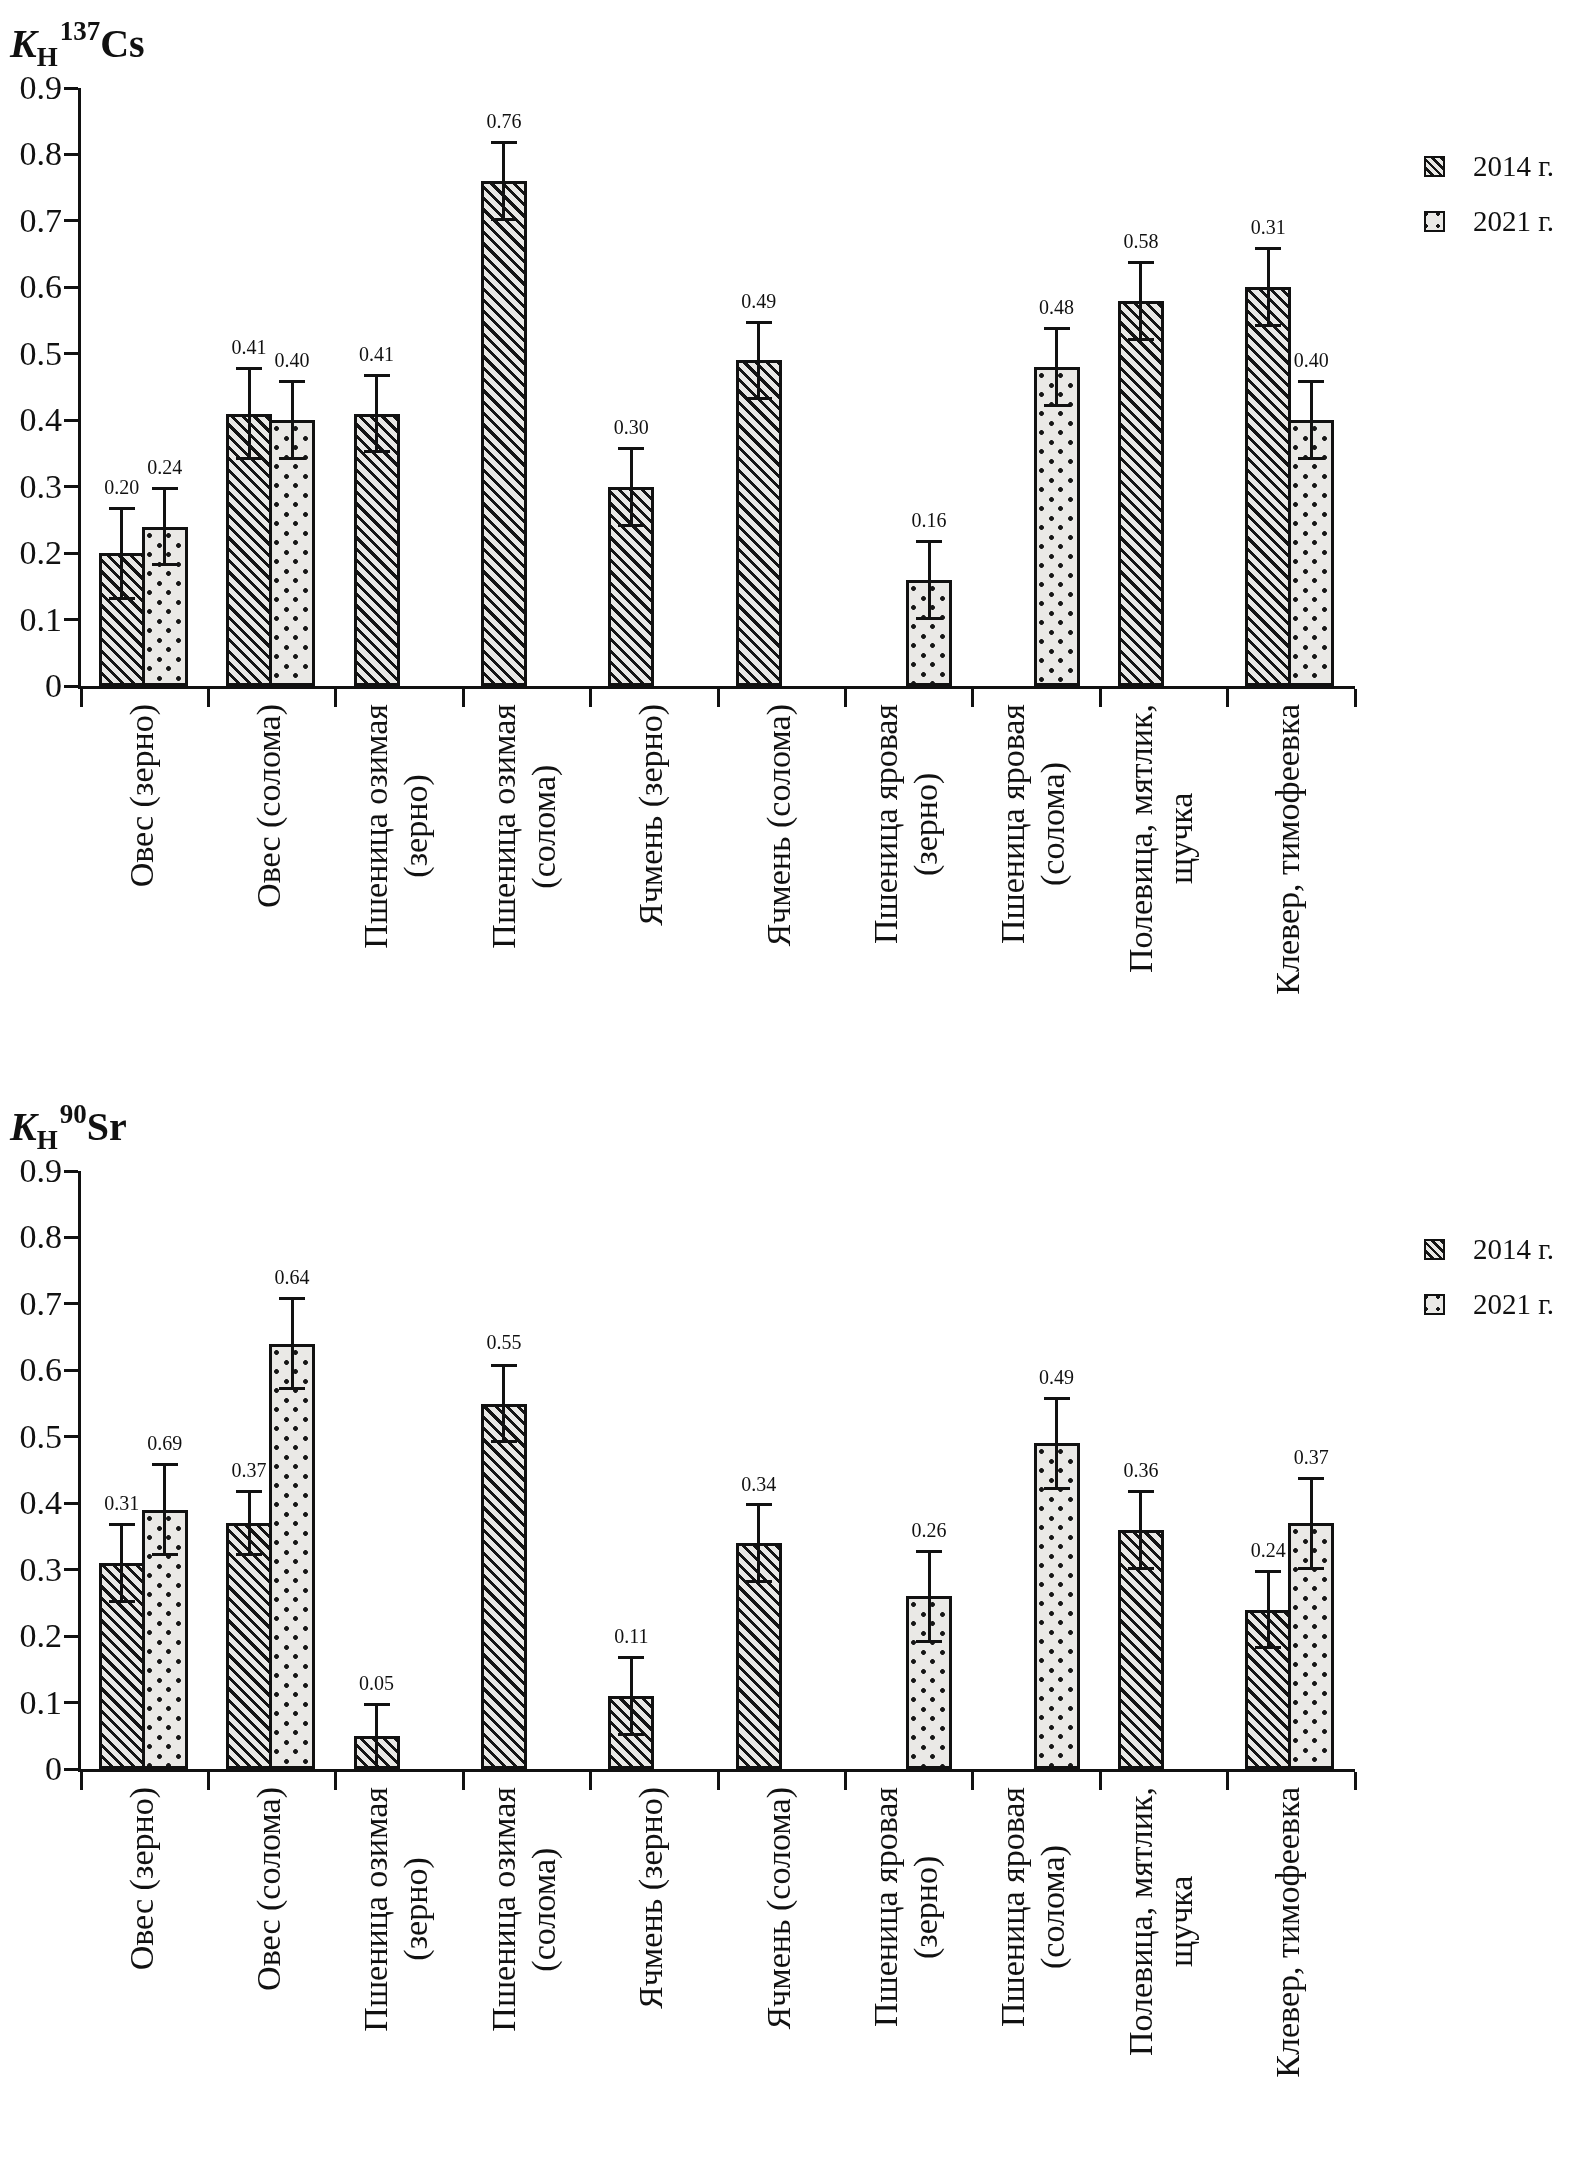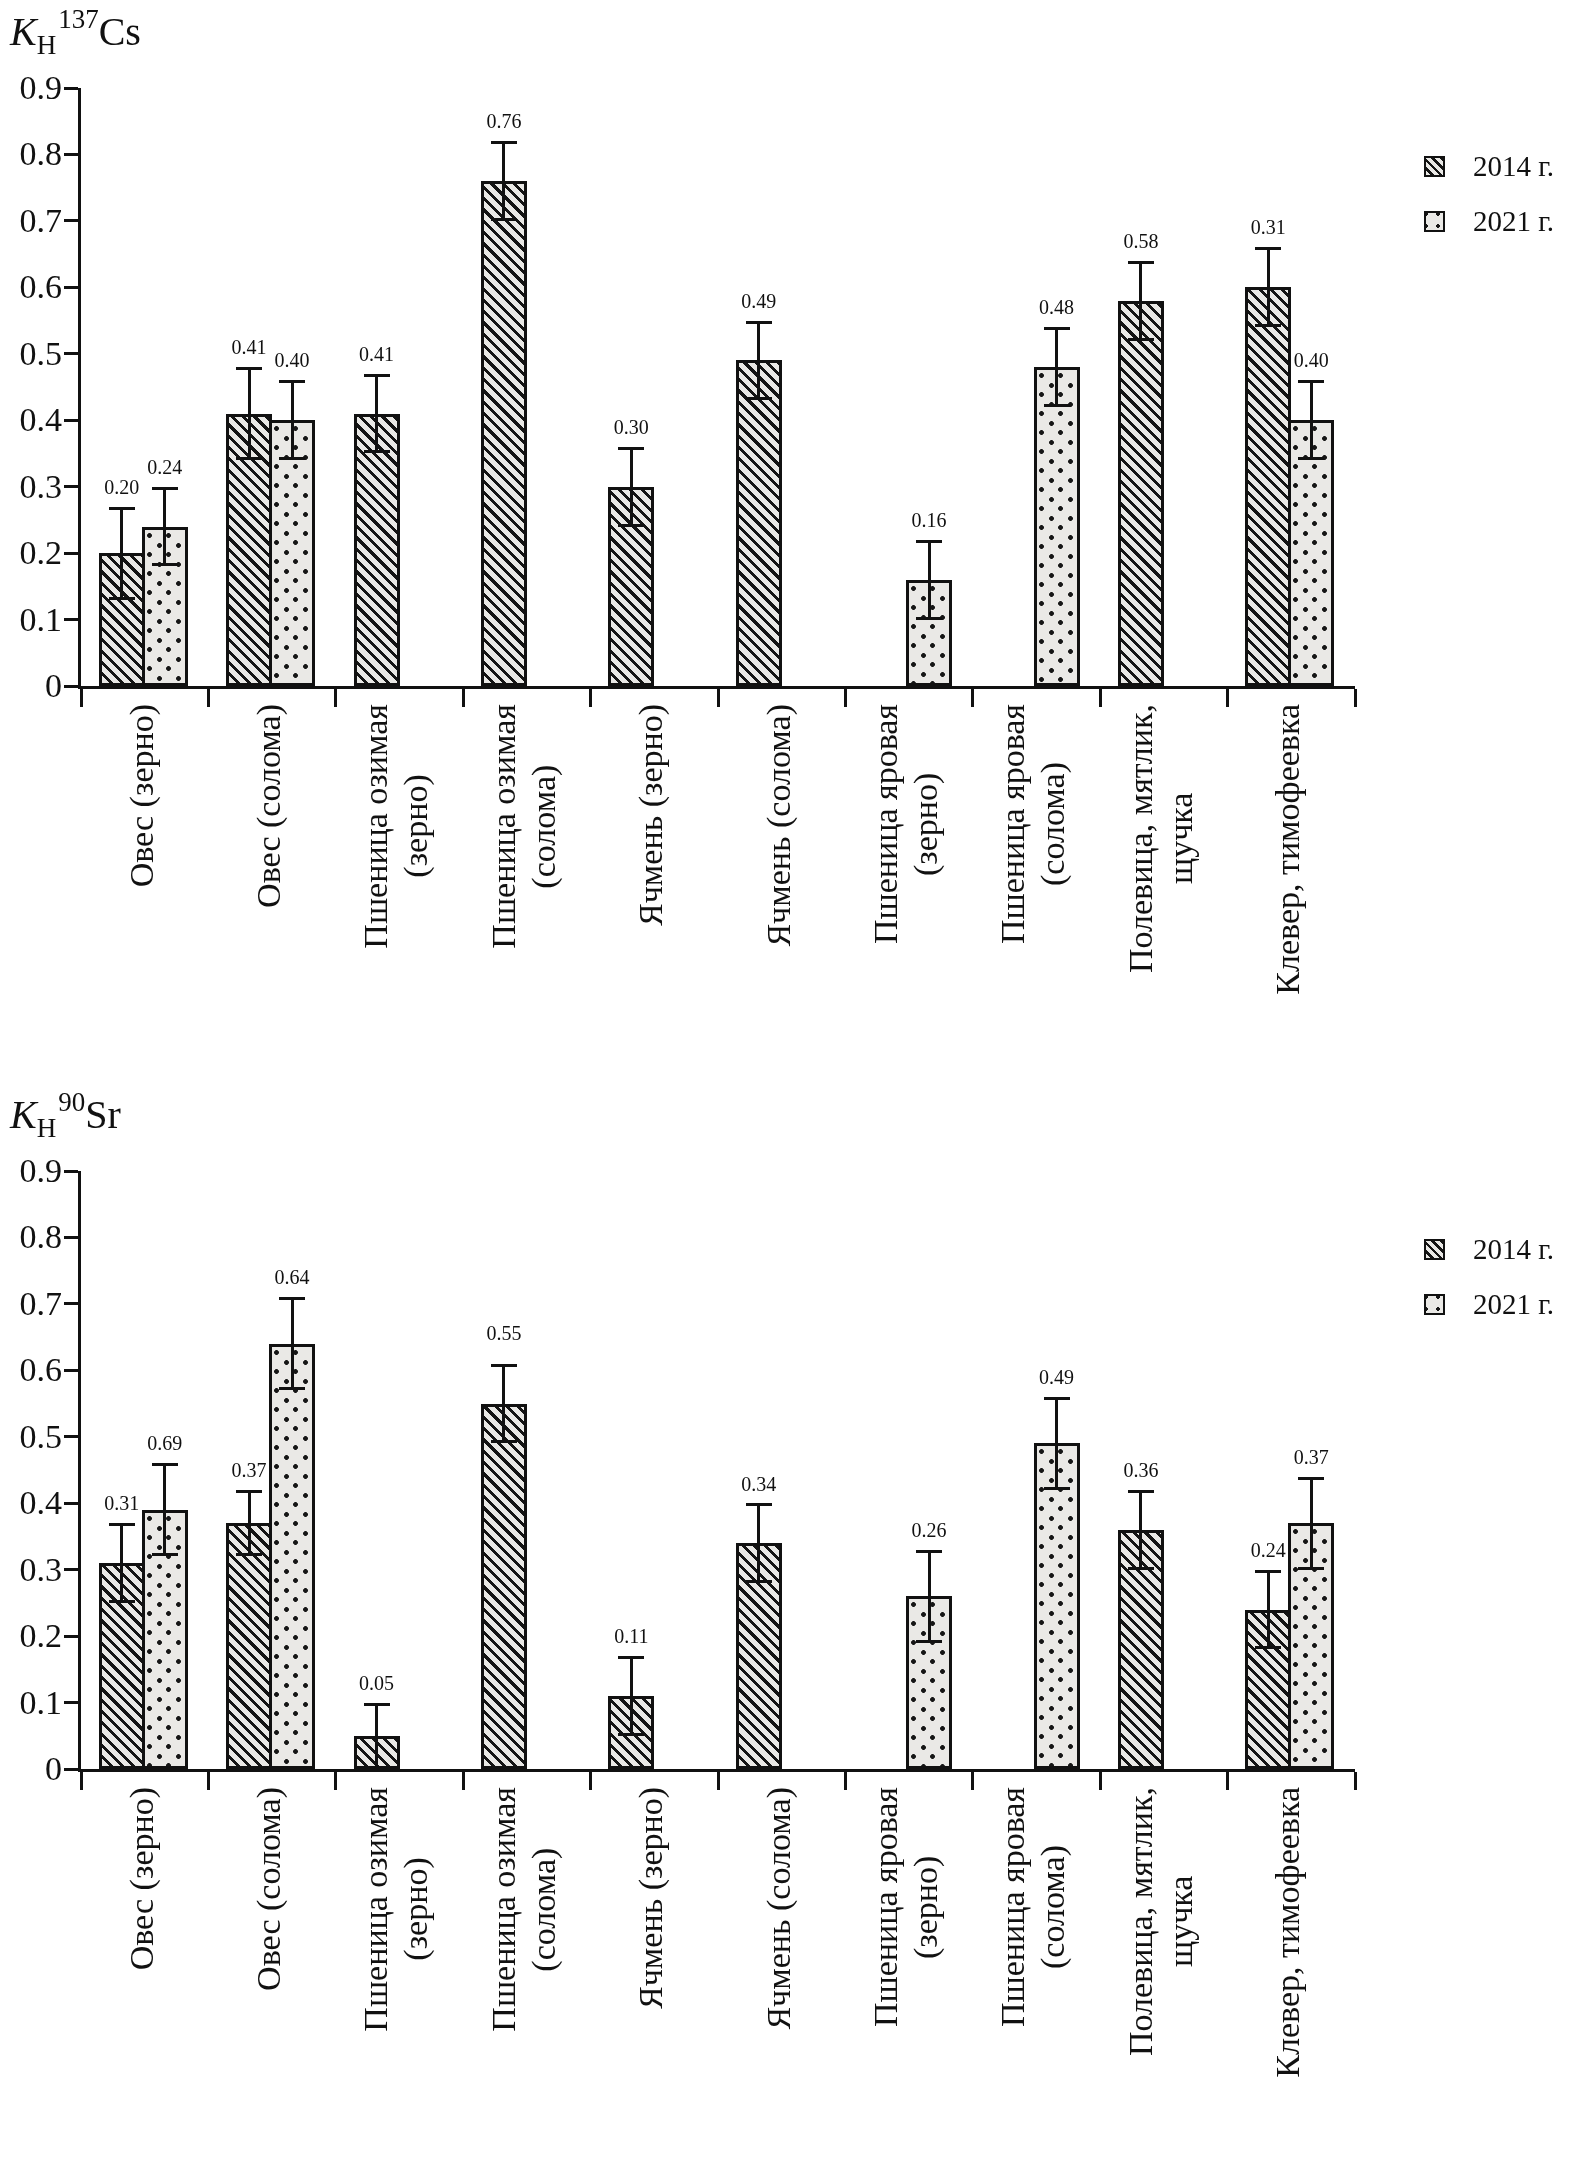--- a/index.html
+++ b/index.html
@@ -1,19 +1,19 @@
 <!DOCTYPE html>
 <html><head>
 <meta charset="utf-8">
 <style>
   html,body{margin:0;padding:0;background:#ffffff;}
   body{width:1591px;height:2167px;position:relative;color:#111;
        font-family:"Liberation Serif","DejaVu Serif",serif;}
   .chart{position:relative;height:1083px;}
-  .chart-title{position:absolute;left:10px;top:4px;font-size:40px;z-index:5;}
+  .chart-title{position:absolute;left:10px;top:16px;font-size:40px;z-index:5;font-weight:bold;}
   .t-k{font-style:italic;}
   .t-sub{font-size:27px;vertical-align:-9px;}
   .t-sup{font-size:27px;vertical-align:17px;margin-left:2px;}
   .t-el{font-size:40px;}
   .plot{position:absolute;left:78px;top:88px;width:1274px;height:598px;
         border-left:3px solid #111;border-bottom:3px solid #111;}
   .ylab{position:absolute;left:0;width:62px;text-align:right;
         font-size:34px;line-height:40px;}
   .ytick{position:absolute;left:-17px;width:14px;height:3px;background:#111;}
   .xtick{position:absolute;bottom:-21px;width:3px;height:18px;background:#111;}
@@ -199,21 +199,21 @@
       <div class="err" style="left: 39.2px; bottom: 166.111px; height: 79.7333px;"></div>
       <div class="vlab" style="left: -29.3px; bottom: 253.844px;">0.31</div>
       <div class="bar hatch" style="left: 145.1px; width: 46px; height: 245.844px;"></div>
       <div class="err" style="left: 166.6px; bottom: 212.622px; height: 66.4444px;"></div>
       <div class="vlab" style="left: 98.1px; bottom: 287.067px;">0.37</div>
       <div class="bar hatch" style="left: 272.5px; width: 46px; height: 33.2222px;"></div>
       <div class="err" style="left: 294px; bottom: 0px; height: 66.4444px;"></div>
       <div class="vlab" style="left: 225.5px; bottom: 74.4444px;">0.05</div>
       <div class="bar hatch" style="left: 399.9px; width: 46px; height: 365.444px;"></div>
       <div class="err" style="left: 421.4px; bottom: 325.578px; height: 79.7333px;"></div>
-      <div class="vlab" style="left: 352.9px; bottom: 424px;">0.55</div>
+      <div class="vlab" style="left: 352.9px; bottom: 415px;">0.55</div>
       <div class="bar hatch" style="left: 527.3px; width: 46px; height: 73.0889px;"></div>
       <div class="err" style="left: 548.8px; bottom: 33.2222px; height: 79.7333px;"></div>
       <div class="vlab" style="left: 480.3px; bottom: 120.956px;">0.11</div>
       <div class="bar hatch" style="left: 654.7px; width: 46px; height: 225.911px;"></div>
       <div class="err" style="left: 676.2px; bottom: 186.044px; height: 79.7333px;"></div>
       <div class="vlab" style="left: 607.7px; bottom: 273px; margin-top: 36px;">0.34</div>
       <div class="bar hatch" style="left: 1036.9px; width: 46px; height: 239.2px;"></div>
       <div class="err" style="left: 1058.4px; bottom: 199.333px; height: 79.7333px;"></div>
       <div class="vlab" style="left: 989.9px; bottom: 287.067px;">0.36</div>
       <div class="bar hatch" style="left: 1164.3px; width: 46px; height: 159.467px;"></div>

